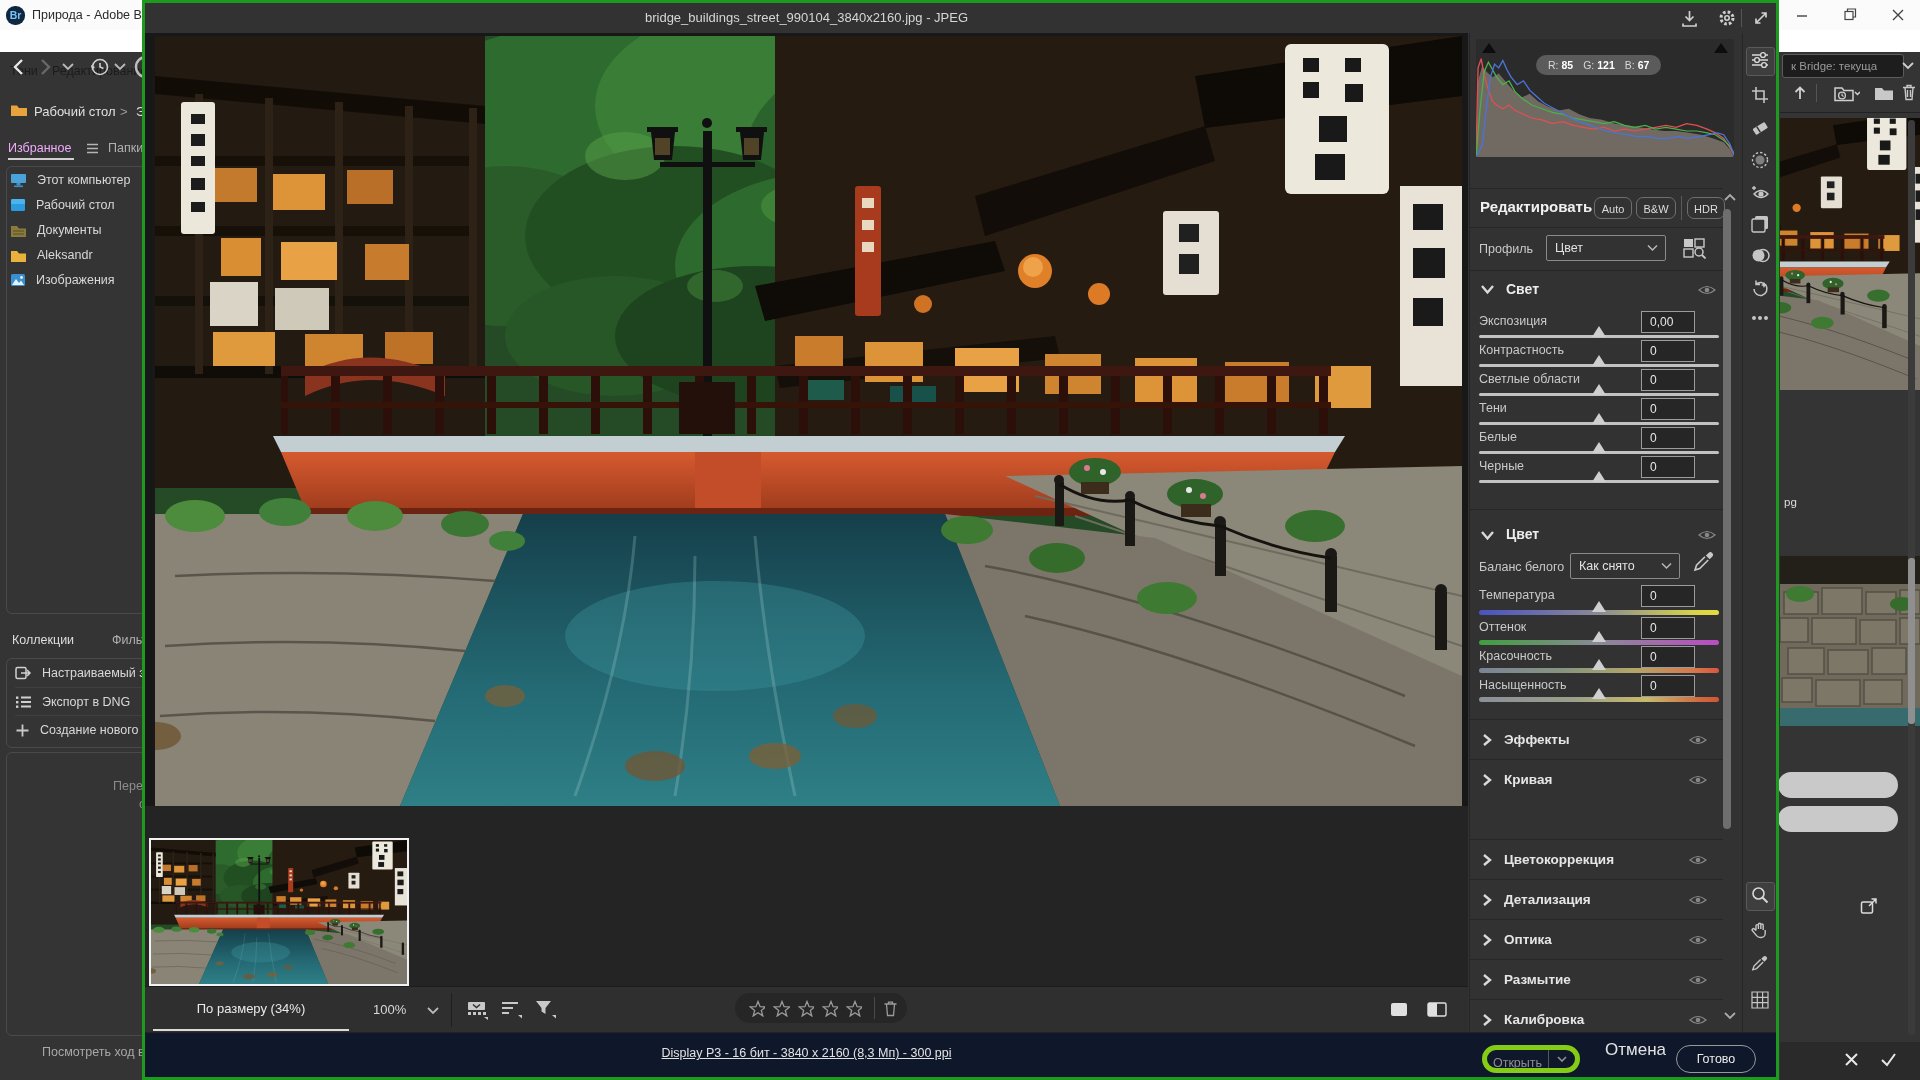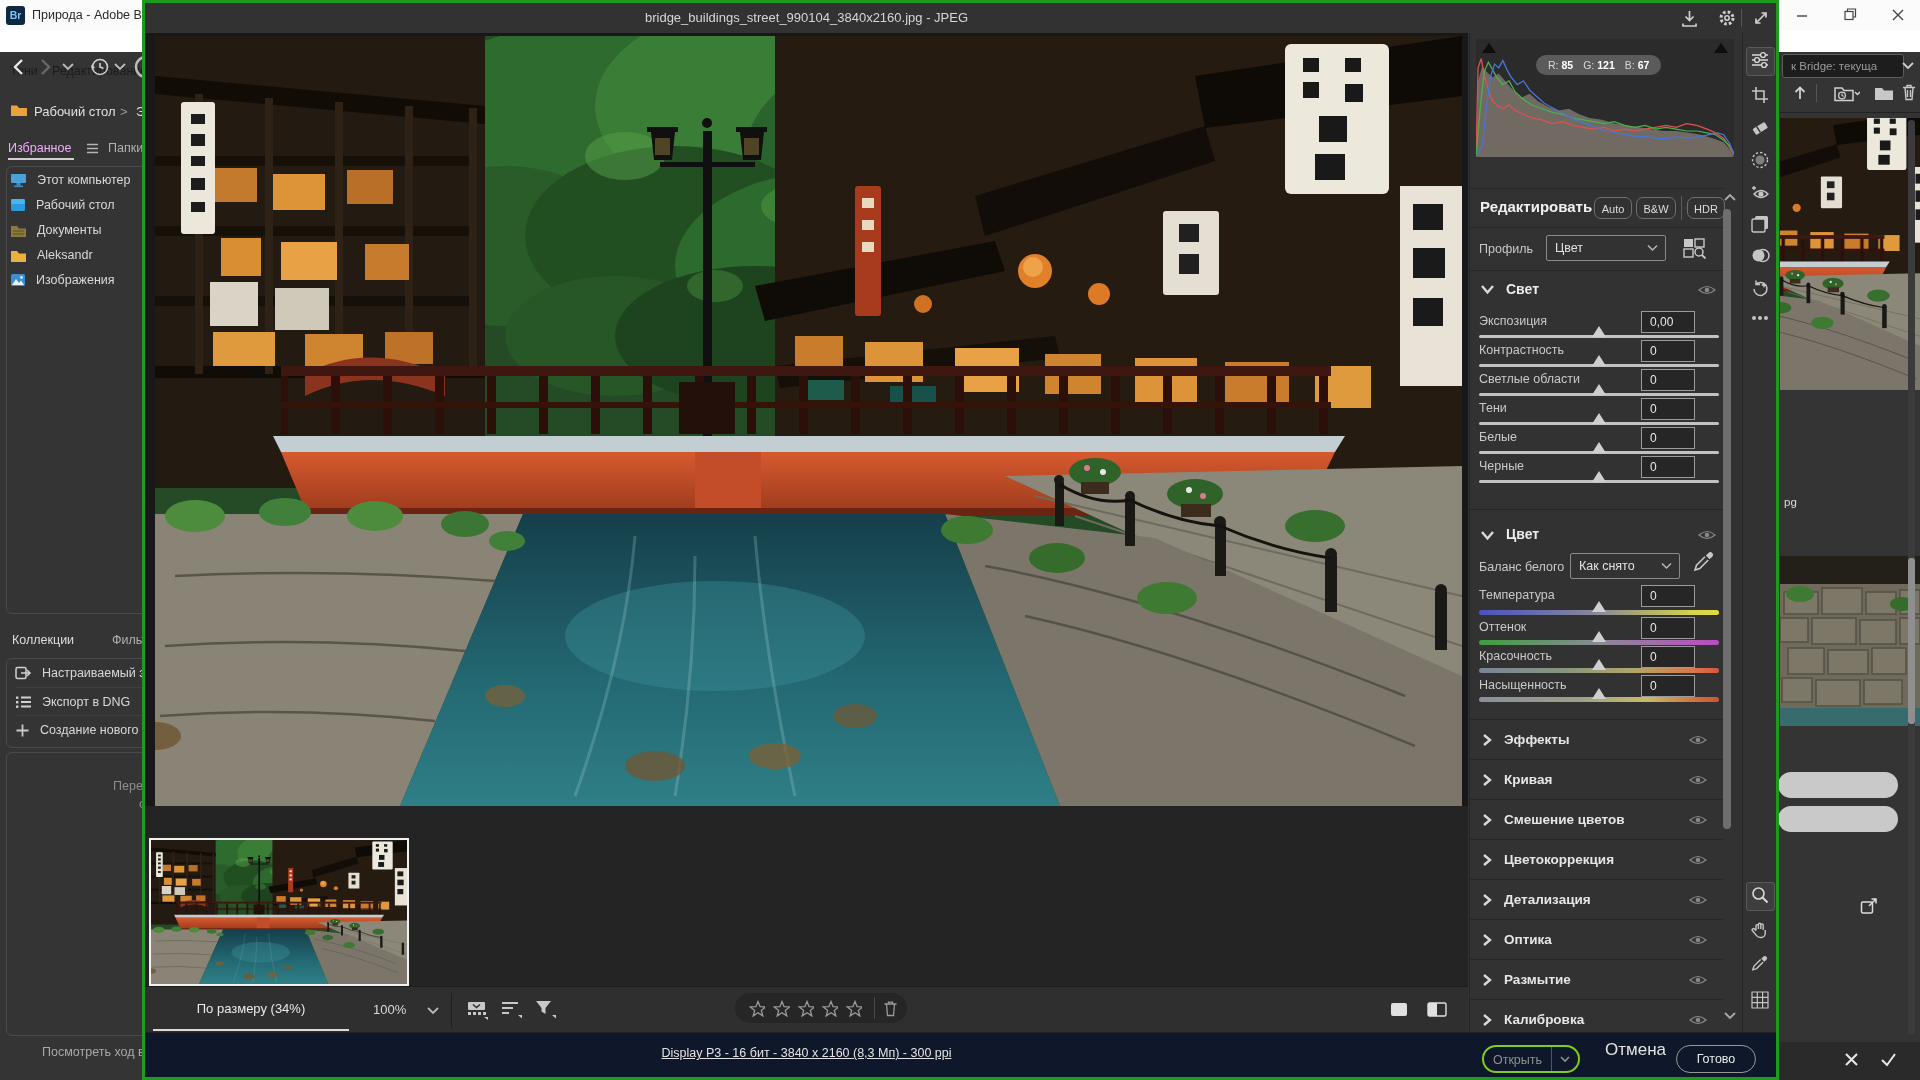--- a/index.html
+++ b/index.html
@@ -4,21 +4,21 @@
 <style>
   html,body{margin:0;padding:0;background:#202020;}
   #screen{position:relative;width:1920px;height:1080px;overflow:hidden;
     font-family:"Liberation Sans", sans-serif;background:#343434;}
   .abs{position:absolute;}
   svg{display:block;}
   
   .titlebar{position:absolute;left:0;top:0;width:1920px;height:30px;background:#fbfbfb;}
   .menurow{position:absolute;left:0;top:30px;width:1920px;height:22px;background:#ffffff;}
   .brlogo{position:absolute;left:6px;top:6px;width:19px;height:19px;background:#0d2840;color:#7ec1f5;
-    font-size:10.5px;font-weight:bold;text-align:center;line-height:19px;border-radius:3px;}
+    font-size:10.5px;font-weight:bold;text-align:center;line-height:19px;border-radius:9px;}
   .wtitle{position:absolute;left:32px;top:8px;font-size:12.5px;color:#2a2a2a;white-space:nowrap;}
   .menuitem{position:absolute;top:34px;font-size:12.5px;color:#1c1c1c;white-space:nowrap;}
   .navglyph{position:absolute;top:56px;}
   .crumb{position:absolute;top:104px;font-size:13px;color:#e0e0e0;white-space:nowrap;}
   .ltab{position:absolute;top:141px;font-size:12.5px;white-space:nowrap;}
   .panelbox{position:absolute;border:1px solid #4a4a4c;border-radius:6px;background:transparent;}
   .favrow{position:absolute;left:10px;width:280px;height:24px;display:flex;align-items:center;}
   .favrow .lbl{margin-left:10px;font-size:12.5px;color:#d8d8d8;white-space:nowrap;}
   .actrow{position:absolute;left:8px;width:280px;height:28px;display:flex;align-items:center;border-top:1px solid #3f3f41;}
   .actrow:first-child{border-top:none;}
@@ -592,21 +592,21 @@
           <polygon points="9,1.5 11.1,6.7 16.7,6.9 12.3,10.4 13.8,15.9 9,12.7 4.2,15.9 5.7,10.4 1.3,6.9 6.9,6.7" fill="none" stroke="#9a9a9a" stroke-width="1.3"></polygon>
         </svg>
     <div style="width:1px;height:22px;background:#4a4a4a;margin:0 8px"></div>
     <svg width="15" height="17">
           <path d="M1.5,4 h12 M5.5,4 V2.2 h4 V4 M3.5,4 l1,11.5 h6 l1,-11.5" fill="none" stroke="#9a9a9a" stroke-width="1.3"></path>
         </svg>
   </div>
 
   <div class="statusrow">
     <div class="infolink">Display P3 - 16 бит - 3840 x 2160 (8,3 Мп) - 300 ppi</div>
-    <div class="pill" style="left:1337px;top:12px;width:98px;height:28px;border:2px solid #84cc16;color:#8f8f8f;line-height:26px;display:flex">
+    <div class="pill" style="left:1337px;top:12px;width:98px;height:28px;border:5px solid #84cc16;color:#8f8f8f;line-height:26px;display:flex">
       <span style="flex:1">Открыть</span>
       <span style="width:26px;border-left:1px solid #565656;display:flex;align-items:center;justify-content:center">
         <svg width="10" height="8">
               <polyline points="1,2 5,6 9,2" fill="none" stroke="#8f8f8f" stroke-width="1.6"></polyline>
             </svg>
           </span>
     </div>
     <div class="abs" style="left:1460px;top:7px;font-size:17px;color:#e3e3e3">Отмена</div>
     <div class="pill" style="left:1531px;top:12px;width:80px;height:28px;border:1px solid #989898;color:#ececec;line-height:26px">Готово</div>
   </div>
@@ -764,32 +764,20 @@
             <path d="M2,2 L8,7 L2,12" fill="none" stroke="#dadada" stroke-width="2.4"></path>
           </svg>
       <span class="ctitle">Кривая</span>
       <span class="eyeholder">
             <svg width="18" height="12">
               <path d="M1,6 Q9,-1 17,6 Q9,13 1,6 Z" fill="none" stroke="#878787" stroke-width="1.2"></path>
               <circle cx="9" cy="6" r="2.3" fill="#878787"></circle>
             </svg>
           </span>
     </div>
-    <div class="crow" style="top:766px">
-      <svg width="10" height="14">
-            <path d="M2,2 L8,7 L2,12" fill="none" stroke="#dadada" stroke-width="2.4"></path>
-          </svg>
-      <span class="ctitle">Смешение цветов</span>
-      <span class="eyeholder">
-            <svg width="18" height="12">
-              <path d="M1,6 Q9,-1 17,6 Q9,13 1,6 Z" fill="none" stroke="#878787" stroke-width="1.2"></path>
-              <circle cx="9" cy="6" r="2.3" fill="#878787"></circle>
-            </svg>
-          </span>
-    </div>
     <div class="crow" style="top:806px">
       <svg width="10" height="14">
             <path d="M2,2 L8,7 L2,12" fill="none" stroke="#dadada" stroke-width="2.4"></path>
           </svg>
       <span class="ctitle">Цветокоррекция</span>
       <span class="eyeholder">
             <svg width="18" height="12">
               <path d="M1,6 Q9,-1 17,6 Q9,13 1,6 Z" fill="none" stroke="#878787" stroke-width="1.2"></path>
               <circle cx="9" cy="6" r="2.3" fill="#878787"></circle>
             </svg>

